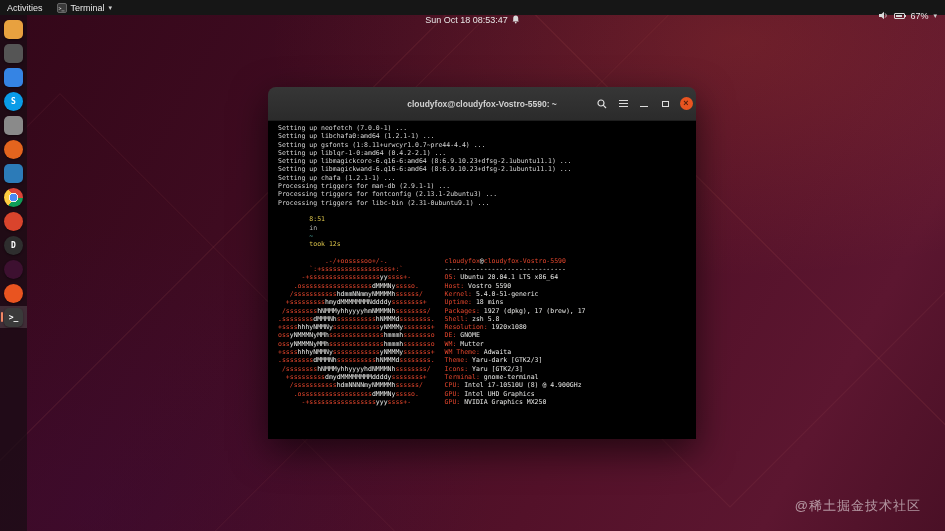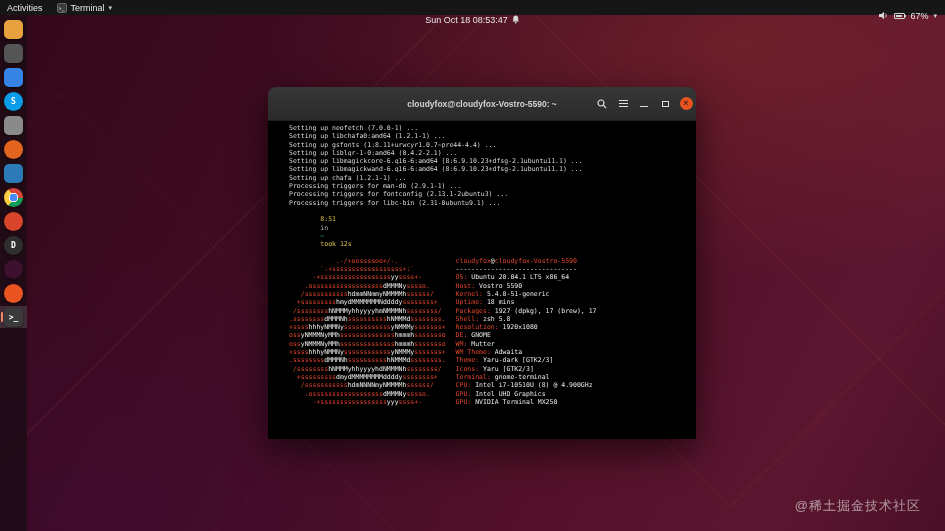--- a/index.html
+++ b/index.html
@@ -62,21 +62,21 @@
   .burger{width:9px;height:7px;background:
     linear-gradient(#ddd,#ddd) 0 0/9px 1px no-repeat,
     linear-gradient(#ddd,#ddd) 0 3px/9px 1px no-repeat,
     linear-gradient(#ddd,#ddd) 0 6px/9px 1px no-repeat;}
   .minbar{width:8px;height:1px;background:#ddd;margin-top:6px;}
   .maxbox{width:7px;height:6px;border:1px solid #ddd;}
   .closebtn{width:13px;height:13px;border-radius:50%;background:var(--close,#e95420);
     color:#55200c;font:bold 9px "Liberation Sans",sans-serif;display:flex;align-items:center;justify-content:center;line-height:1;}
 
   
-  .term-body{height:318px;background:#000;padding:3px 2px 2px 21px;overflow:hidden;
+  .term-body{height:318px;background:#000;padding:3px 2px 2px 10px;overflow:hidden;
     font-family:"DejaVu Sans Mono",monospace;font-size:6.5px;line-height:8.3px;color:#d6d6d6;}
   .term-body pre{font:inherit;white-space:pre;}
   .line{white-space:pre-wrap;}
   .ar{color:var(--red,#e2452c);}
   .aw{color:#f1f1ef;}
   .fg{color:var(--fg,#e8e8e6);}
   .b{font-weight:normal;}
   .yel{color:var(--yellow,#d9c24a);}
   .dim{color:#b5b5b5;}
   .cya{color:var(--cyan,#57c1b8);}
@@ -248,21 +248,21 @@
 <span class="ar b">Shell:</span> <span class="fg">zsh 5.8</span>
 <span class="ar b">Resolution:</span> <span class="fg">1920x1080</span>
 <span class="ar b">DE:</span> <span class="fg">GNOME</span>
 <span class="ar b">WM:</span> <span class="fg">Mutter</span>
 <span class="ar b">WM Theme:</span> <span class="fg">Adwaita</span>
 <span class="ar b">Theme:</span> <span class="fg">Yaru-dark [GTK2/3]</span>
 <span class="ar b">Icons:</span> <span class="fg">Yaru [GTK2/3]</span>
 <span class="ar b">Terminal:</span> <span class="fg">gnome-terminal</span>
 <span class="ar b">CPU:</span> <span class="fg">Intel i7-10510U (8) @ 4.900GHz</span>
 <span class="ar b">GPU:</span> <span class="fg">Intel UHD Graphics</span>
-<span class="ar b">GPU:</span> <span class="fg">NVIDIA Terminal MX250</span>
+<span class="ar b">GPU:</span> <span class="fg">NVIDIA Graphics MX250</span>
  
 
 
 </pre>
       </div>
 
     </div>
   </div>
 
 </div>

